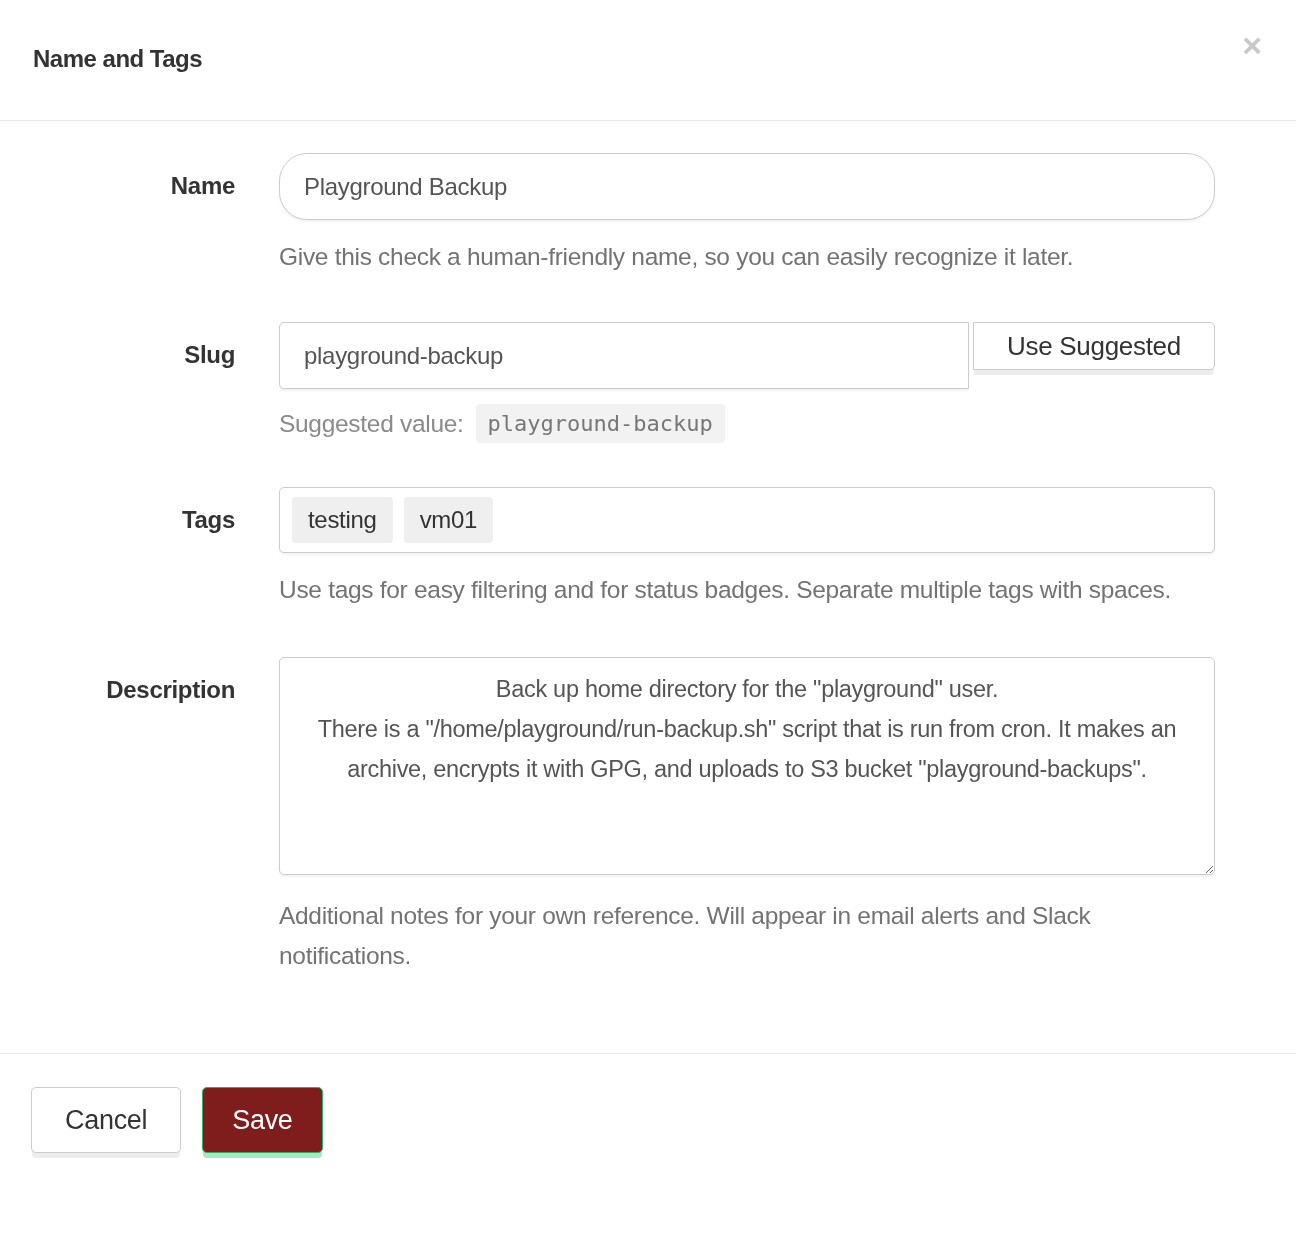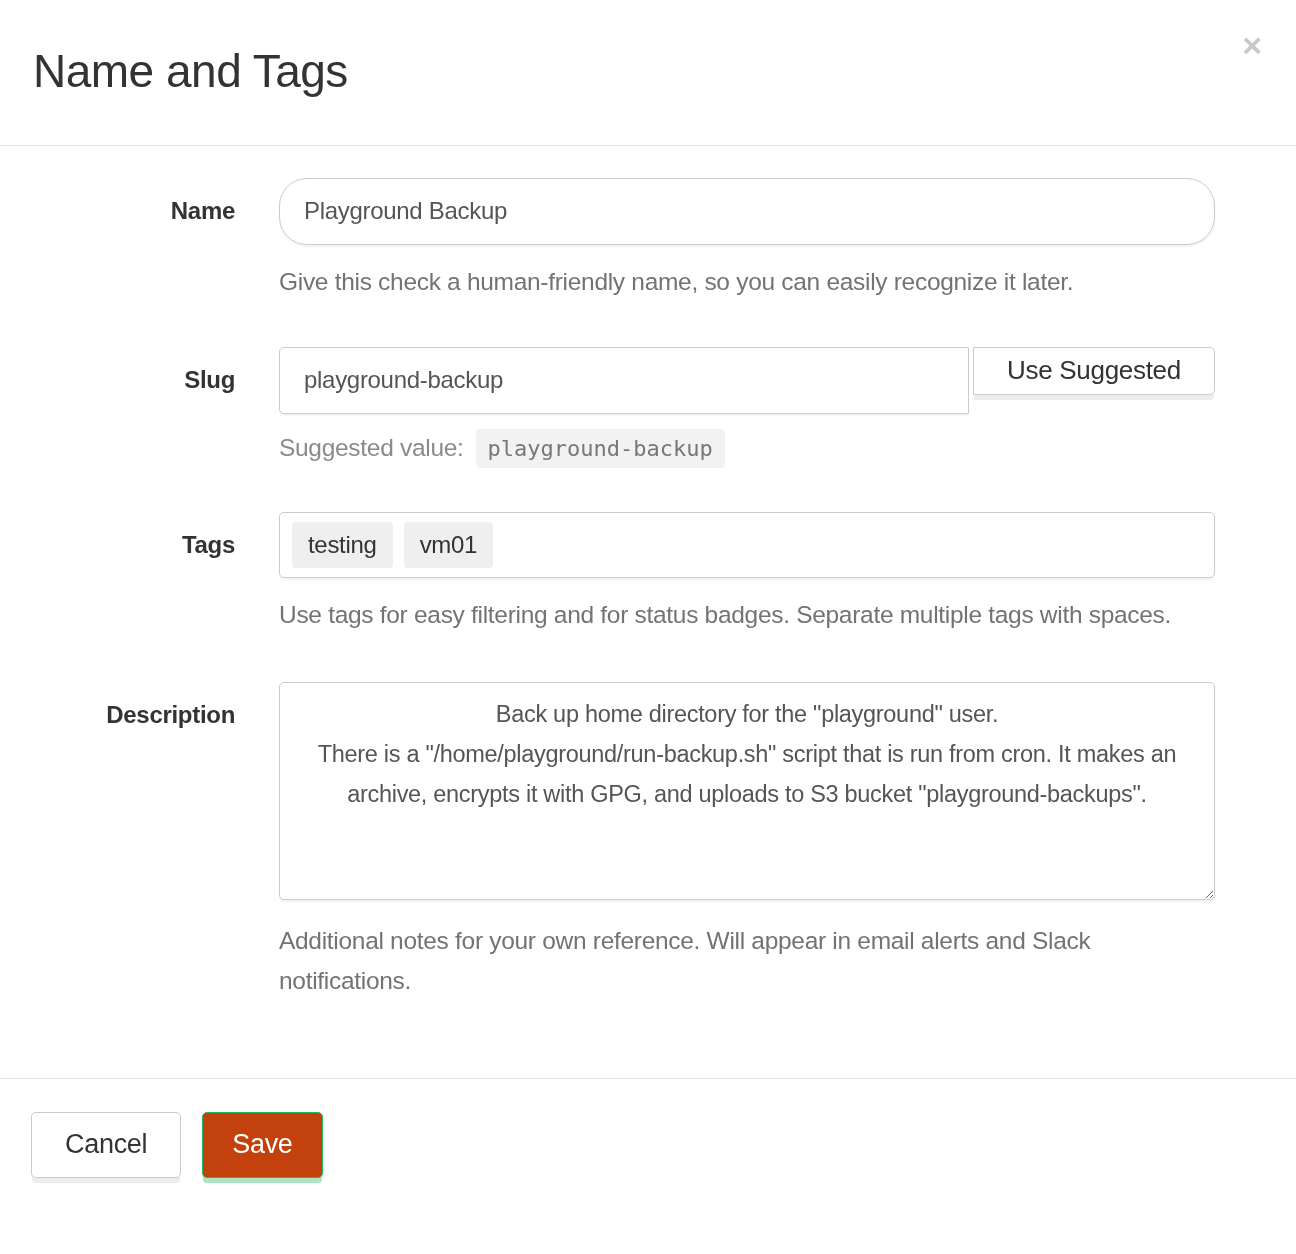--- a/index.html
+++ b/index.html
@@ -11,22 +11,22 @@
   }
   .modal { width: 1296px; height: 1254px; display: flex; flex-direction: column; background: #fff; }
 
   
   .modal-header {
     position: relative;
     padding: 46px 33px 48px 33px;
     border-bottom: 1px solid #e7e7e7;
   }
   .modal-title {
-    font-size: 46px;
-    font-weight: 400;
+    font-size: 24px;
+    font-weight: 700;
     color: #333;
     letter-spacing: -0.5px;
     line-height: 1.1;
   }
   .close-btn {
     position: absolute;
     top: 26px;
     right: 28px;
     border: none;
     background: transparent;
@@ -160,21 +160,21 @@
   }
   .btn-cancel {
     padding: 0 33px;
     background: #ffffff;
     border: 1px solid #cccccc;
     color: #333;
     box-shadow: 0 6px 0 -1px rgba(0,0,0,0.07);
   }
   .btn-save {
     padding: 0 29px;
-    background: #c2410c;
+    background: #7f1d1d;
     border: 1px solid #26b765;
     color: #ffffff;
     box-shadow: 0 6px 0 -1px rgba(38,183,101,0.38);
   }
 </style>
 </head>
 <body>
 
 <div class="modal">
 

